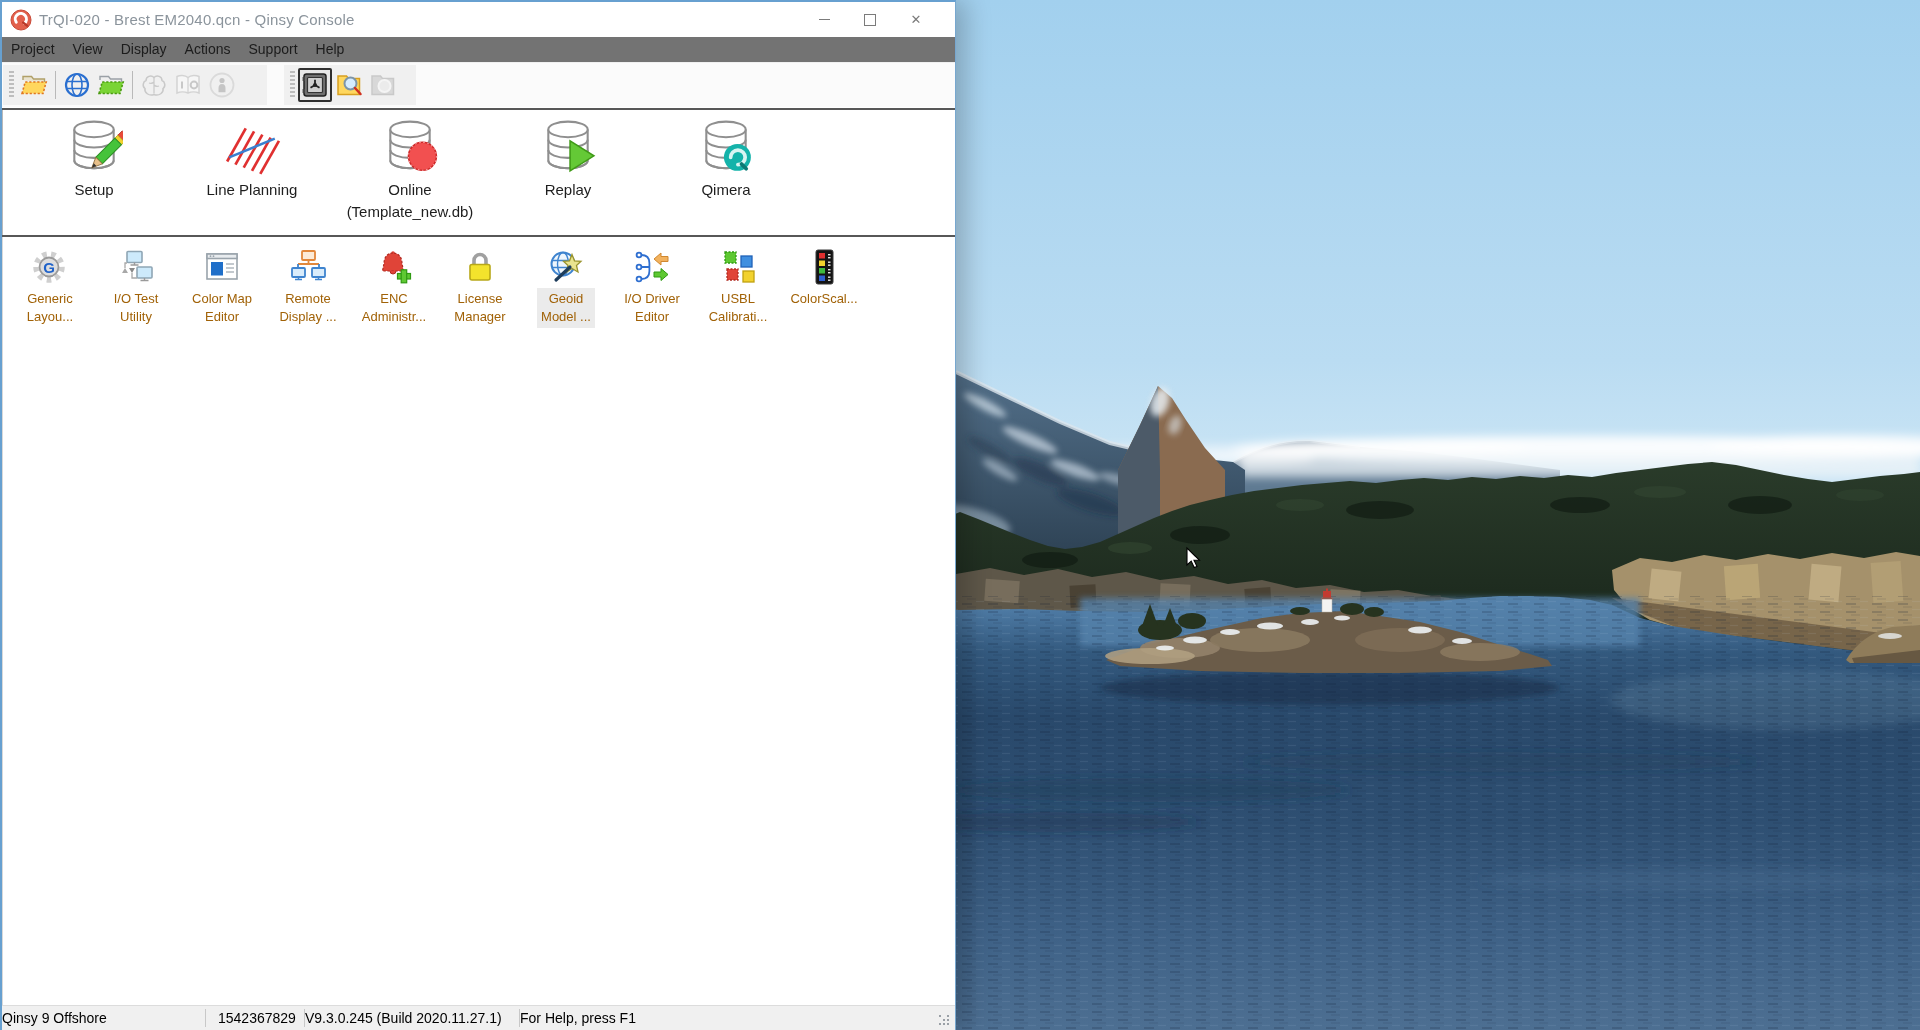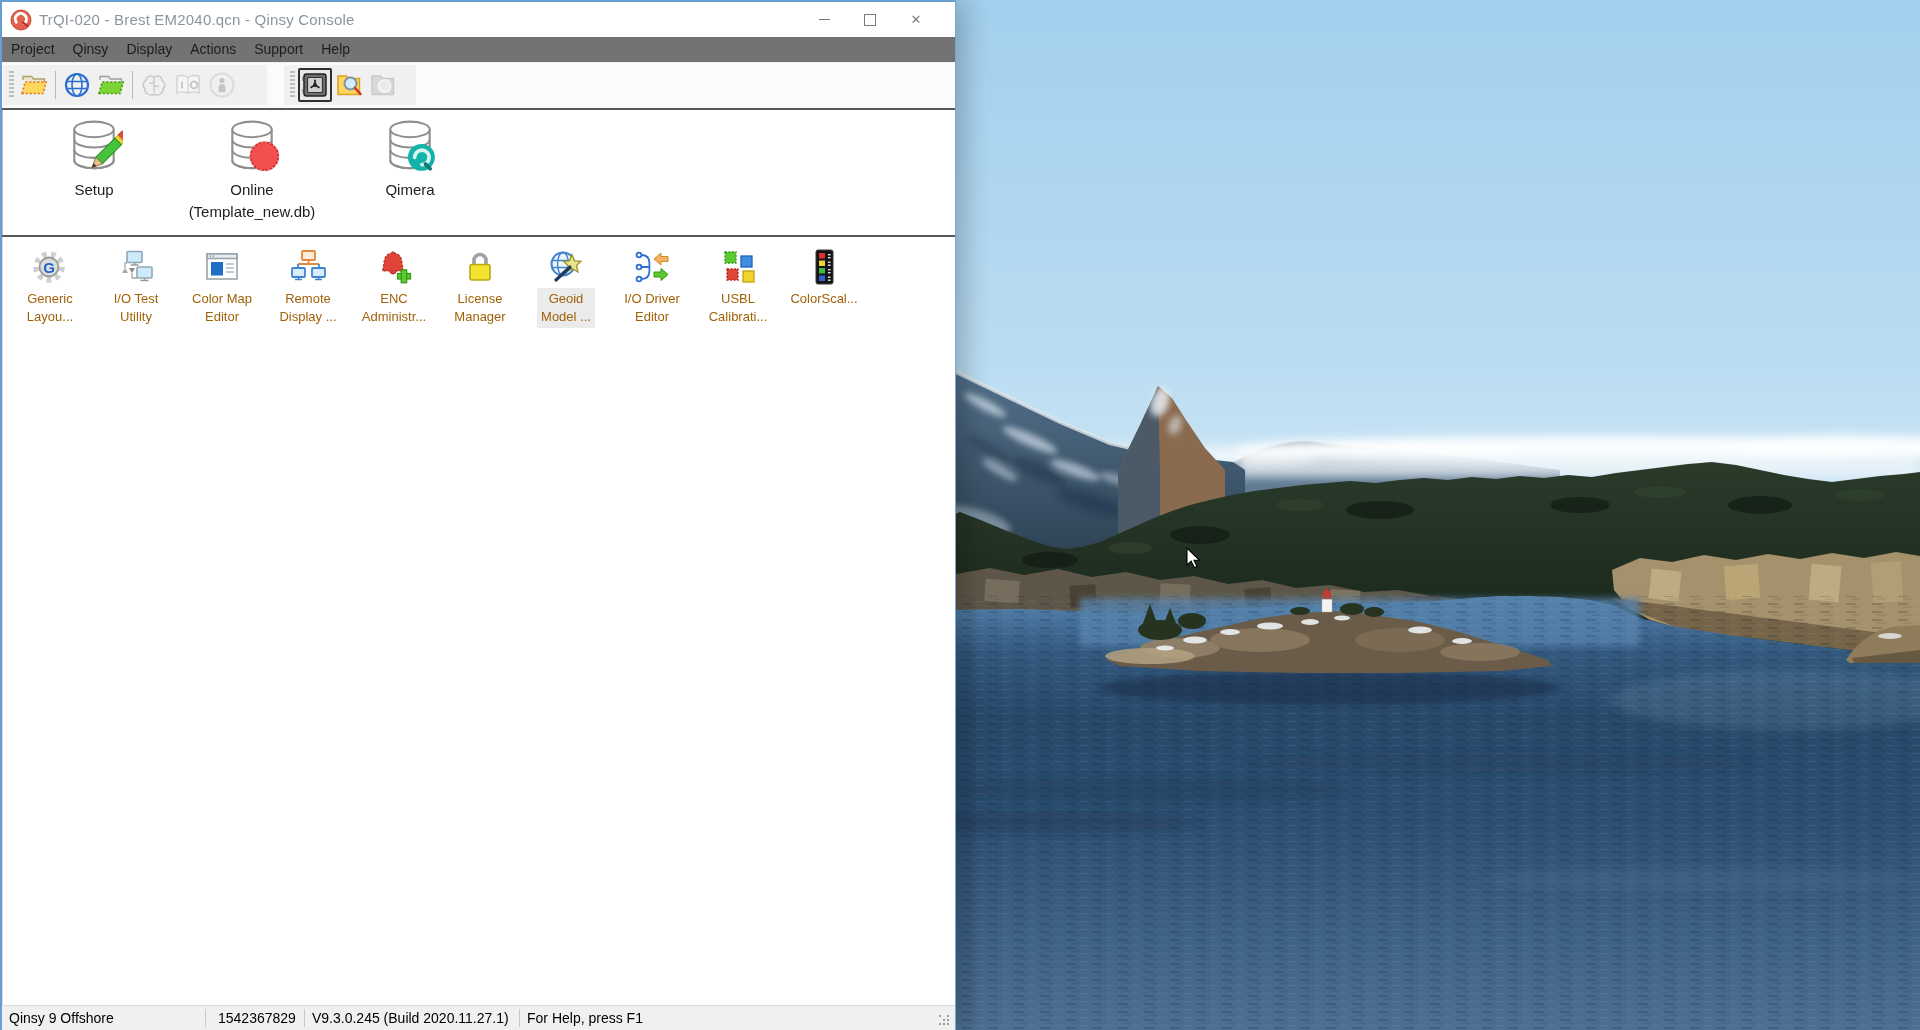--- a/index.html
+++ b/index.html
@@ -43,21 +43,21 @@
 
   .toolsarea{position:absolute;left:0;top:235px;right:0;bottom:24px;background:#fff;
     display:flex;align-items:flex-start;padding:10px 0 0 4px;box-sizing:border-box;border-left:1px solid #d9d9d9;}
   .tool-item{width:86px;text-align:center;}
   .tool-icon{height:38px;display:flex;align-items:flex-end;justify-content:center;}
   .tool-labels{font-size:13px;color:#a16207;line-height:1.38;margin-top:3px;display:inline-block;padding:2px 4px;}
   .tool-item.selected .tool-labels{background:#ebebeb;}
 
   .statusbar{position:absolute;left:0;right:0;bottom:0;height:24px;background:#f0f0f0;
     border-top:1px solid #dcdcdc;display:flex;align-items:center;font-size:14px;color:#000;}
-  .sb-pane{height:100%;display:flex;align-items:center;padding-left:7px;box-sizing:border-box;white-space:nowrap;}
+  .sb-pane{height:100%;display:flex;align-items:center;box-sizing:border-box;white-space:nowrap;}
   .sb-1{width:203px;}
   .sb-2{width:98px;padding-left:12px;}
   .sb-3{width:214px;}
   .sb-4{flex:1;text-align:right;}
   .sb-sep{width:1px;height:18px;background:#c8c8c8;}
   .resize-grip{position:absolute;right:4px;bottom:3px;width:12px;height:12px;}
   .resize-grip::after{content:"";position:absolute;left:0;top:0;width:2px;height:2px;background:#9aa0a6;
     box-shadow:8px 0 #9aa0a6,8px 4px #9aa0a6,8px 8px #9aa0a6,4px 4px #9aa0a6,4px 8px #9aa0a6,0 8px #9aa0a6;}
 </style>
 </head>
@@ -264,21 +264,21 @@
           <div class="glyph-max"></div>
         </div>
       <div class="win-btn">
           <span class="glyph-close">✕</span>
         </div>
     </div>
   </div>
 
   <div class="menubar">
     <span class="menu-item">Project</span>
-    <span class="menu-item">Qinsy</span>
+    <span class="menu-item">View</span>
     <span class="menu-item">Display</span>
     <span class="menu-item">Actions</span>
     <span class="menu-item">Support</span>
     <span class="menu-item">Help</span>
   </div>
 
   <div class="toolbar">
     <div class="tb-group tb-g1">
       <div class="tb-grip"></div>
       <div class="tb-btn">
@@ -371,37 +371,69 @@
             <polygon points="38.2,49.5 41.8,49.5 40,54" fill="#333333"></polygon>
           </g>
         </svg>
       </div>
       <div class="launch-label">
           <div>Setup</div>
           <div></div>
         </div>
     </div>
 
+    <div class="launch-item">
+      <div class="launch-icon">
+        <svg width="58" height="58" viewBox="0 0 56 56">
+          <g stroke="#e03030" stroke-width="2.6">
+            <line x1="4" y1="42" x2="22" y2="10"></line>
+              <line x1="12" y1="45" x2="30" y2="13"></line>
+            <line x1="20" y1="48" x2="38" y2="16"></line>
+              <line x1="28" y1="51" x2="46" y2="19"></line>
+            <line x1="36" y1="54" x2="54" y2="22"></line>
+          </g>
+          <line x1="6" y1="38" x2="50" y2="20" stroke="#3a7fd0" stroke-width="2.4"></line>
+        </svg>
+      </div>
+      <div class="launch-label">
+          <div>Line Planning</div>
+          <div></div>
+        </div>
+    </div>
 
     <div class="launch-item">
       <div class="launch-icon">
         <svg width="58" height="58" viewBox="0 0 56 56">
           <path d="M9,11 v30 a19,7.5 0 0 0 38,0 v-30" fill="#ffffff" stroke="#8f8f8f" stroke-width="2"></path>
           <ellipse cx="28" cy="11" rx="19" ry="7.5" fill="#ffffff" stroke="#8f8f8f" stroke-width="2"></ellipse>
           <path d="M9,21 a19,7.5 0 0 0 38,0 M9,31 a19,7.5 0 0 0 38,0 M9,41 a19,7.5 0 0 0 38,0" fill="none" stroke="#8f8f8f" stroke-width="2"></path>
           <circle cx="40" cy="37" r="13.5" fill="#f25050" stroke="#d02828" stroke-width="1.5"></circle>
           <circle cx="40" cy="37" r="13.5" fill="none" stroke="#ffb0b0" stroke-width="1" stroke-dasharray="1.5 2.5" opacity=".9"></circle>
         </svg>
       </div>
       <div class="launch-label">
           <div>Online</div>
           <div>(Template_new.db)</div>
         </div>
     </div>
 
+    <div class="launch-item">
+      <div class="launch-icon">
+        <svg width="58" height="58" viewBox="0 0 56 56">
+          <path d="M9,11 v30 a19,7.5 0 0 0 38,0 v-30" fill="#ffffff" stroke="#8f8f8f" stroke-width="2"></path>
+          <ellipse cx="28" cy="11" rx="19" ry="7.5" fill="#ffffff" stroke="#8f8f8f" stroke-width="2"></ellipse>
+          <path d="M9,21 a19,7.5 0 0 0 38,0 M9,31 a19,7.5 0 0 0 38,0 M9,41 a19,7.5 0 0 0 38,0" fill="none" stroke="#8f8f8f" stroke-width="2"></path>
+          <polygon points="30,22 53,36.5 30,51" fill="#64c936" stroke="#3f9a17" stroke-width="1.5"></polygon>
+        </svg>
+      </div>
+      <div class="launch-label">
+          <div>Replay</div>
+          <div></div>
+        </div>
+    </div>
 
     <div class="launch-item">
       <div class="launch-icon">
         <svg width="58" height="58" viewBox="0 0 56 56">
           <path d="M9,11 v30 a19,7.5 0 0 0 38,0 v-30" fill="#ffffff" stroke="#8f8f8f" stroke-width="2"></path>
           <ellipse cx="28" cy="11" rx="19" ry="7.5" fill="#ffffff" stroke="#8f8f8f" stroke-width="2"></ellipse>
           <path d="M9,21 a19,7.5 0 0 0 38,0 M9,31 a19,7.5 0 0 0 38,0 M9,41 a19,7.5 0 0 0 38,0" fill="none" stroke="#8f8f8f" stroke-width="2"></path>
           <circle cx="39" cy="38" r="13" fill="#14b3aa"></circle>
           <path d="M32.5,38 a7,7 0 1 1 7,7" fill="none" stroke="#d8f5f2" stroke-width="3.6" stroke-linecap="round"></path>
           <line x1="43" y1="44.5" x2="47.5" y2="49" stroke="#0d7a74" stroke-width="3.6" stroke-linecap="round"></line>

